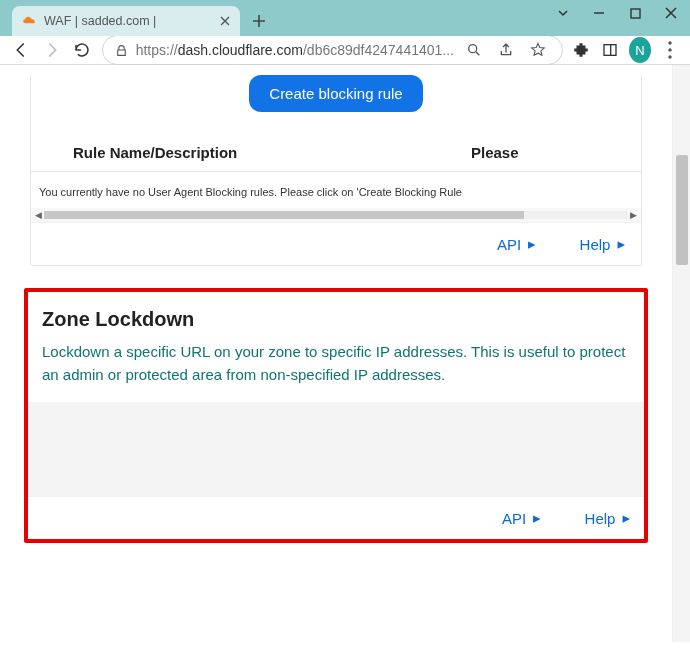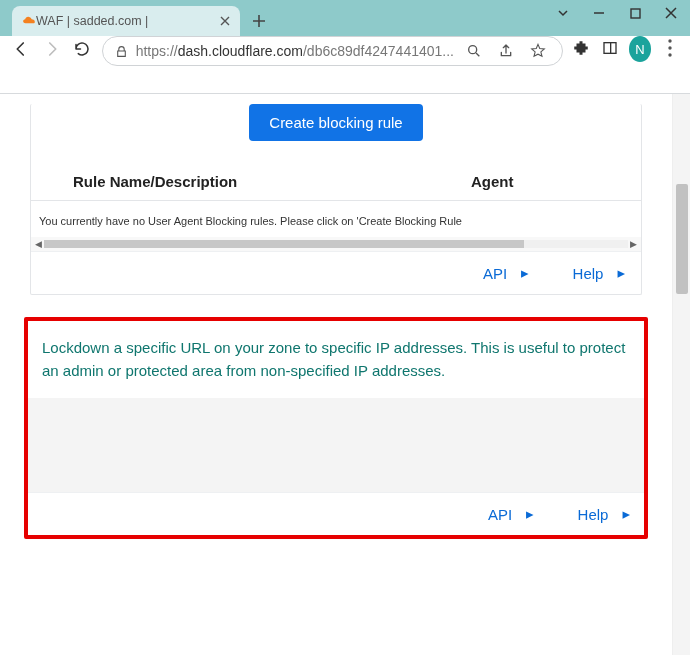--- a/index.html
+++ b/index.html
@@ -27,35 +27,37 @@
   align-items: center;
 }
 .win-ctrl { width: 14px; height: 14px; display: flex; align-items: center; justify-content: center; color: #333; }
 .tab {
   background: #d9edee;
   border-radius: 8px 8px 0 0;
   height: 30px;
   display: flex;
   align-items: center;
   padding: 0 10px;
+  gap: 8px;
   min-width: 228px;
   font-size: 12.5px;
   color: #555;
 }
 .favicon {
   width: 14px; height: 14px;
 }
 .favicon svg { display:block; }
 .tab .close { margin-left: auto; color: #555; font-size: 14px; padding-left: 8px; }
 .newtab { width: 26px; height: 26px; display:flex; align-items:center; justify-content:center; color:#333; font-size:20px; margin-left:6px; margin-bottom:2px; }
 .toolbar {
   background: #fff;
   border-bottom: 1px solid #d7dadd;
-  height: 58px;
-  display: flex;
+  height: 29px;
+  display: flex;
+  align-items: center;
   padding: 0 10px;
   gap: 8px;
 }
 .navbtn { width: 26px; height:26px; display:flex; align-items:center; justify-content:center; color:#555; border-radius:50%; }
 .navbtn.disabled { color:#b8b8b8; }
 .urlbar {
   flex: 1;
   height: 30px;
   border: 1px solid #d0d3d6;
   border-radius: 16px;
@@ -99,21 +101,21 @@
 .card {
   border: 1px solid #e3e5e8;
   border-radius: 2px;
   background: #fff;
   margin-bottom: 22px;
 }
 .btn-primary {
   background: #1173e6;
   color: #fff;
   border: none;
-  border-radius: 4px;
+  border-radius: 12px;
   padding: 10px 20px;
   font-size: 15px;
   font-weight: 500;
   margin: 4px auto 22px auto;
   display: block;
 }
 .table-head {
   display:flex;
   padding: 10px 14px;
   border-bottom: 1px solid #e3e5e8;
@@ -142,21 +144,21 @@
   justify-content:flex-end;
   gap: 44px;
   padding: 12px 16px;
   border-top: 1px solid #eef0f2;
 }
 .link {
   color: #0a6ad6;
   font-size: 15px;
   display:flex;
   align-items:center;
-  gap:14px;
+  gap:7px;
   text-decoration:none;
 }
 .caret { display:inline-block; }
 .card-header { padding: 16px 16px 14px 16px; }
 .card-title { font-size: 20px; font-weight:600; color:#222; margin-bottom: 10px; }
 .card-desc { font-size: 15px; color:#0f766e; line-height:1.5; }
 .gray-block {
   background: #f4f4f4;
   height: 94px;
   margin: 2px 0 0 0;
@@ -281,21 +283,21 @@
     </div>
 </div>
 
 <div class="content-area">
   <div class="scroll-content">
 
     <div class="card" style="border-top:none;">
       <button class="btn-primary">Create blocking rule</button>
       <div class="table-head">
         <div class="th col1">Rule Name/Description</div>
-        <div class="th">Agent</div>
+        <div class="th">Please</div>
       </div>
       <div class="empty-msg">You currently have no User Agent Blocking rules. Please click on 'Create Blocking Rule</div>
       <div class="hscroll">
         <span class="arrow">◀</span>
         <div class="track">
             <div class="hthumb"></div>
           </div>
         <span class="arrow">▶</span>
       </div>
       <div class="card-footer">
@@ -305,20 +307,21 @@
           </a>
         <a class="link">
             <span>Help</span>
             <span class="caret">▸</span>
           </a>
       </div>
     </div>
 
     <div class="card highlight">
       <div class="card-header">
+        <div class="card-title">Zone Lockdown</div>
         <div class="card-desc">Lockdown a specific URL on your zone to specific IP addresses. This is useful to protect an admin or protected area from non-specified IP addresses.</div>
       </div>
       <div class="gray-block"></div>
       <div class="card-footer">
         <a class="link">
             <span>API</span>
             <span class="caret">▸</span>
           </a>
         <a class="link">
             <span>Help</span>

